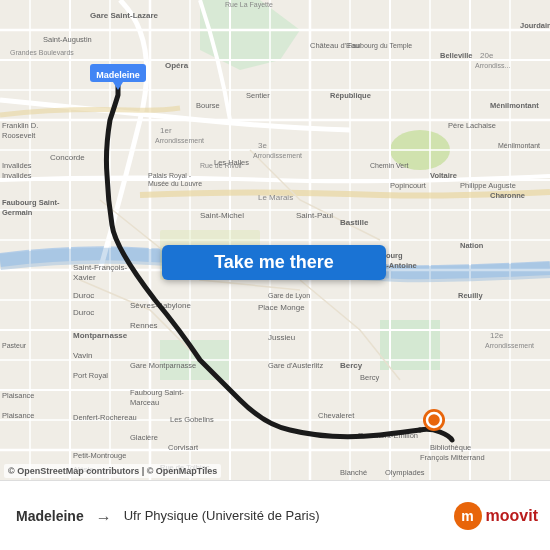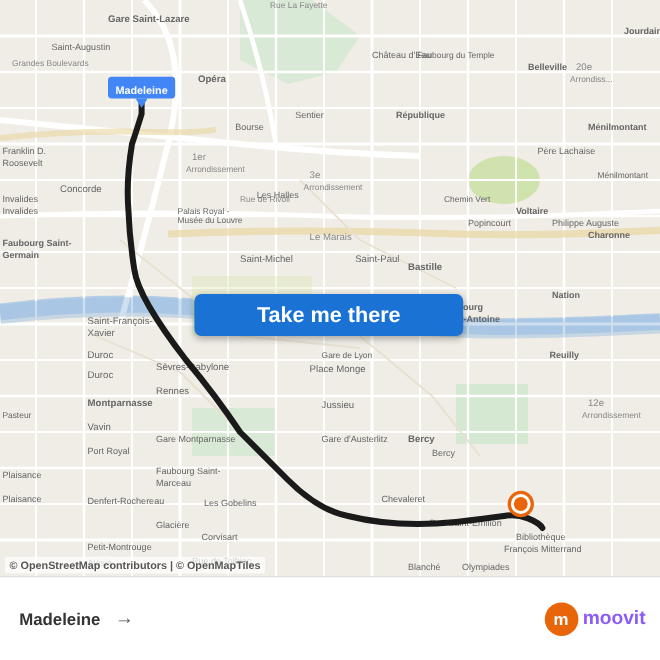--- a/index.html
+++ b/index.html
@@ -89,21 +89,21 @@
       position: absolute;
       right: 12px;
       display: flex;
       align-items: center;
       gap: 4px;
     }
 
     #moovit-logo-text {
       font-size: 16px;
       font-weight: bold;
-      color: #8b5cf6;
+      color: #b91c1c;
     }
 
     #moovit-logo-m {
       width: 28px;
       height: 28px;
       background: #e8650a;
       border-radius: 50%;
       display: flex;
       align-items: center;
       justify-content: center;
@@ -309,20 +309,21 @@
   </svg>
 
   <button id="take-me-there-btn">Take me there</button>
 </div>
 
 <div id="attribution">© OpenStreetMap contributors | © OpenMapTiles</div>
 
 <div id="bottom-bar">
   <span id="origin-text">Madeleine</span>
   <span id="arrow-icon">→</span>
+  <span id="destination-text">Ufr Physique (Université de Paris)</span>
 
   <div id="moovit-logo">
     <div id="moovit-logo-m">
       <span>m</span>
     </div>
     <span id="moovit-logo-text">moovit</span>
   </div>
 </div>
 
 </body></html>

